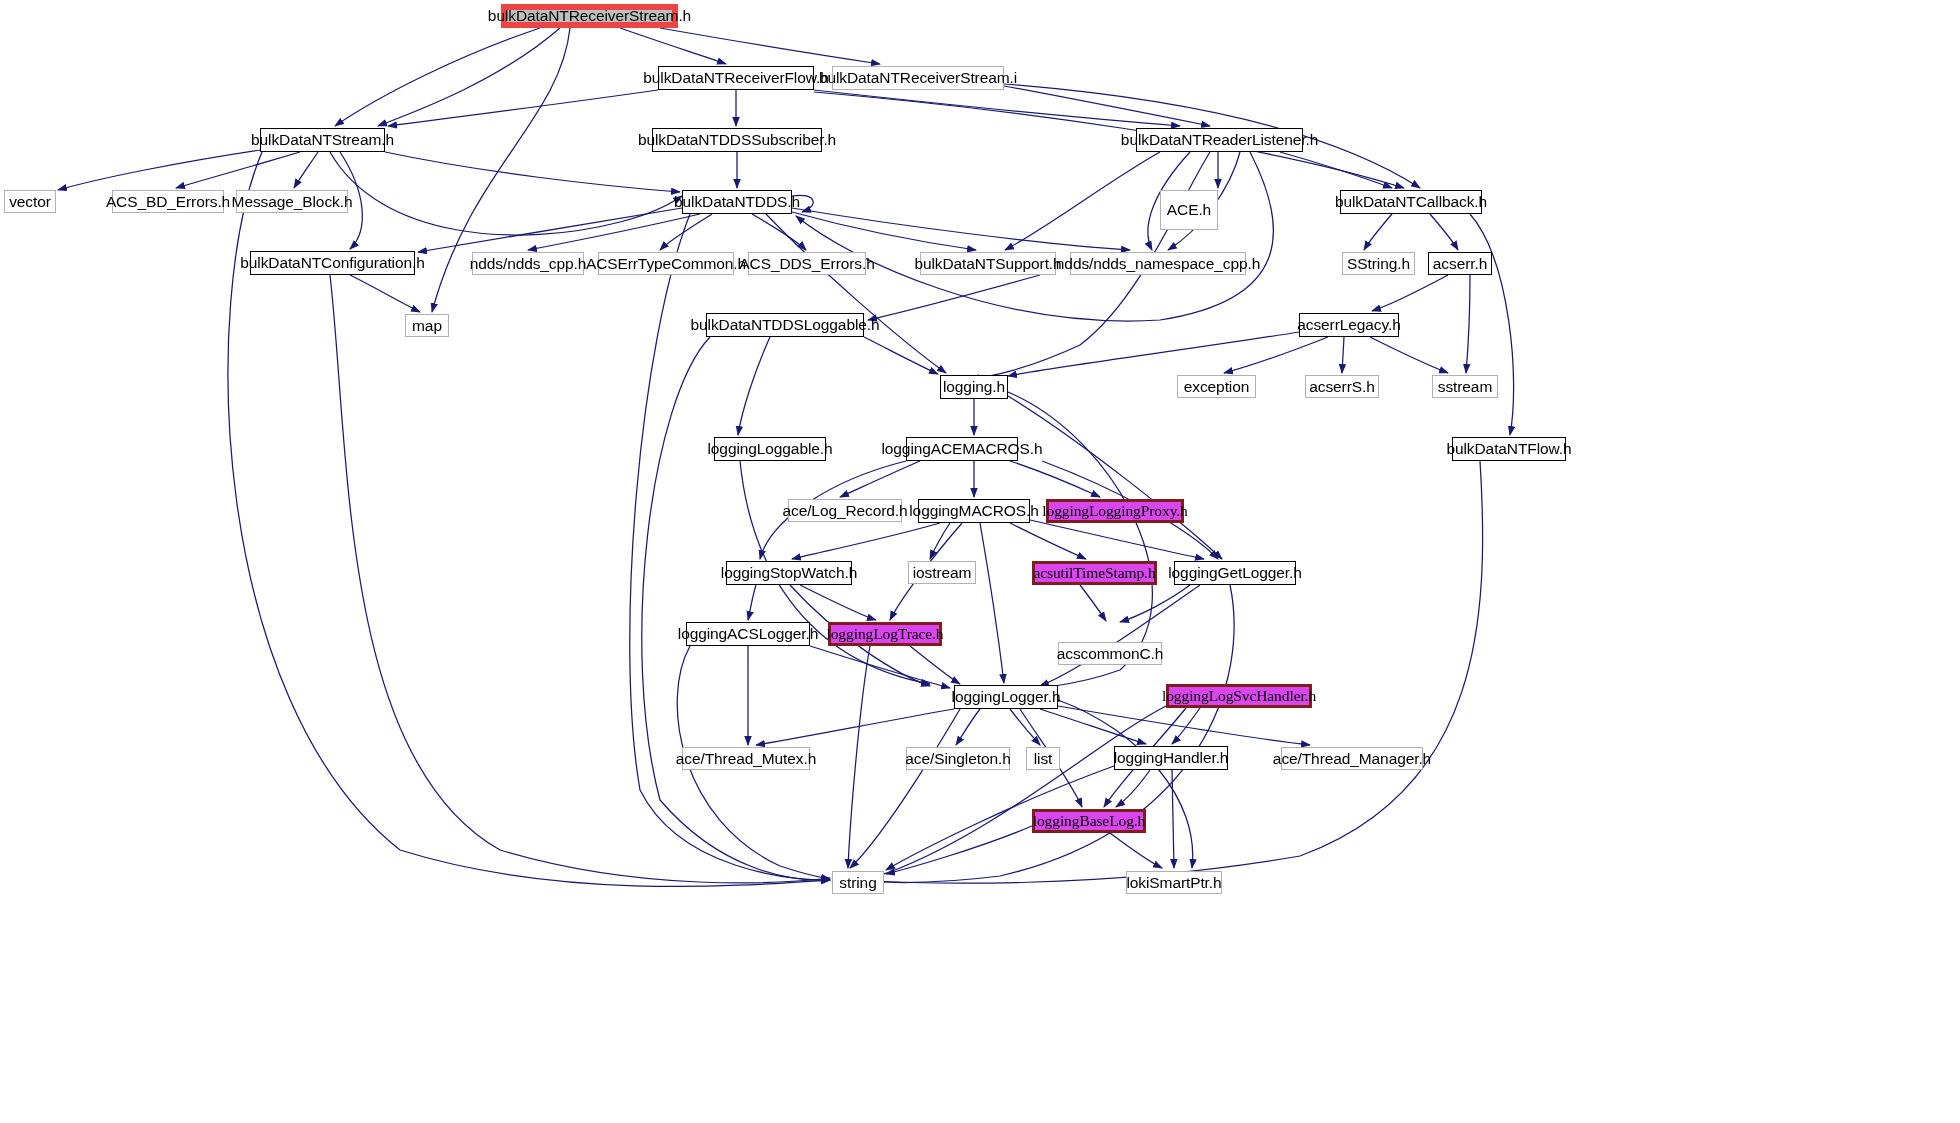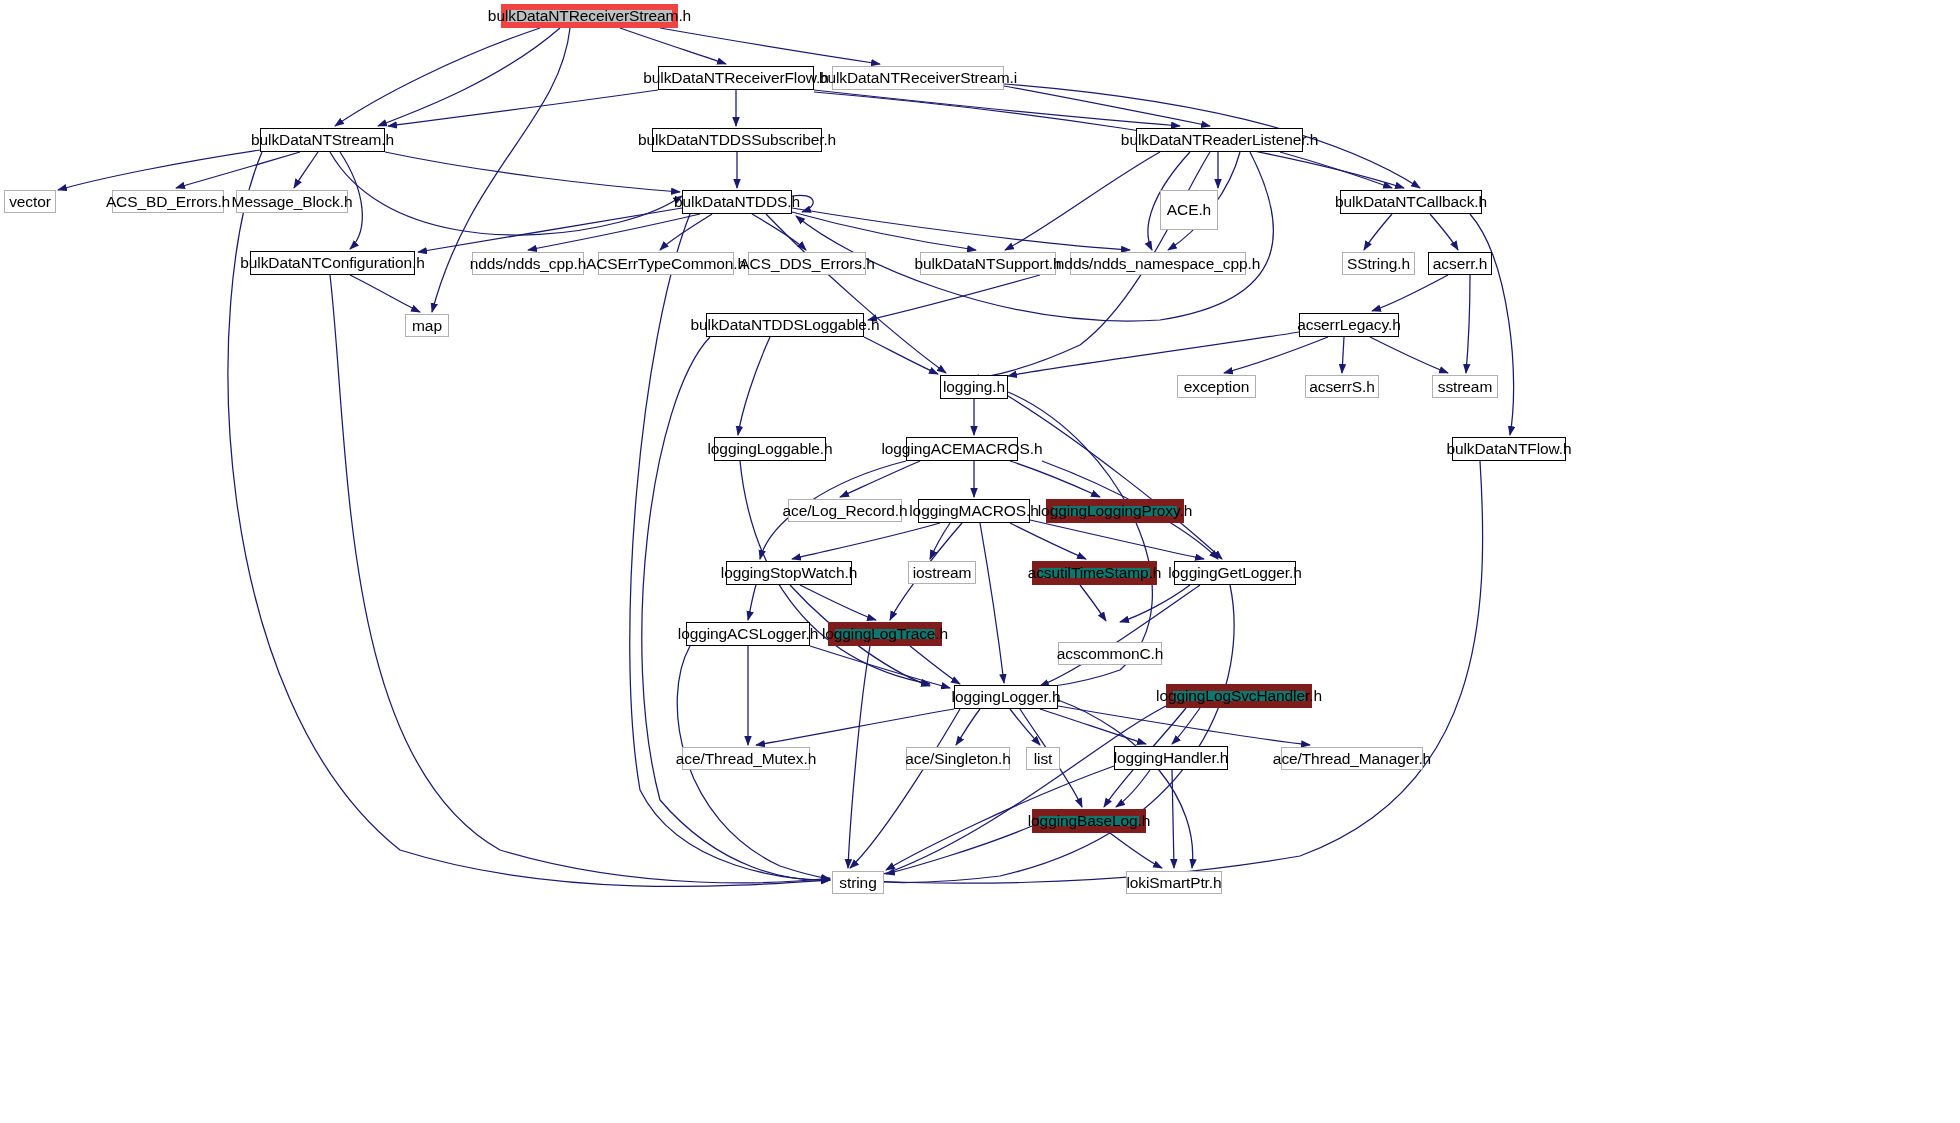--- a/index.html
+++ b/index.html
@@ -35,21 +35,21 @@
     font-size: 15.5px;
     line-height: 1;
     color: #000000;
     letter-spacing: -0.1px;
     z-index: 2;
   }
   
   .n-root   { border: 6px solid #ef4444; background: #bfbfbf; }
   .n-solid  { border: 1px solid #000000; background: #ffffff; }
   .n-thin   { border: 1px solid #b0b0b0; background: #ffffff; }
-  .n-red    { border: 7px solid #7f1d1d; background: #0f766e; }
+  .n-red    { border: 3px solid #7f1d1d; background: #d946ef; font-family: Liberation Serif, serif; }
 </style>
 </head>
 <body>
 
 <div id="graph">
   <svg id="edges" width="1960" height="1123" viewBox="0 0 1960 1123">
     <defs>
       <marker id="arrow" markerWidth="9" markerHeight="9" refX="7.2" refY="3" orient="auto" markerUnits="strokeWidth">
         <path d="M0,0 L8,3 L0,6 z" fill="#191970"></path>
       </marker>

